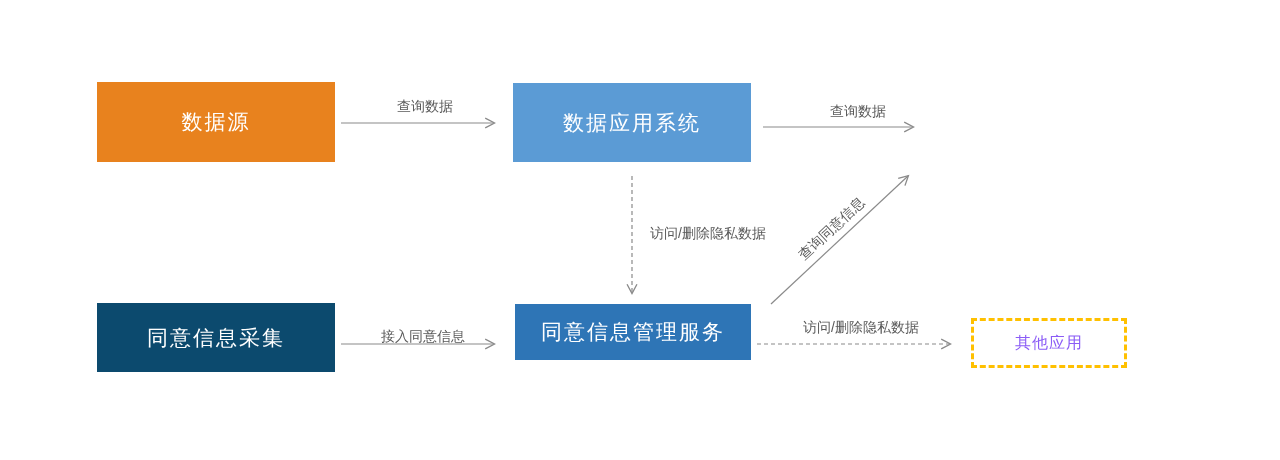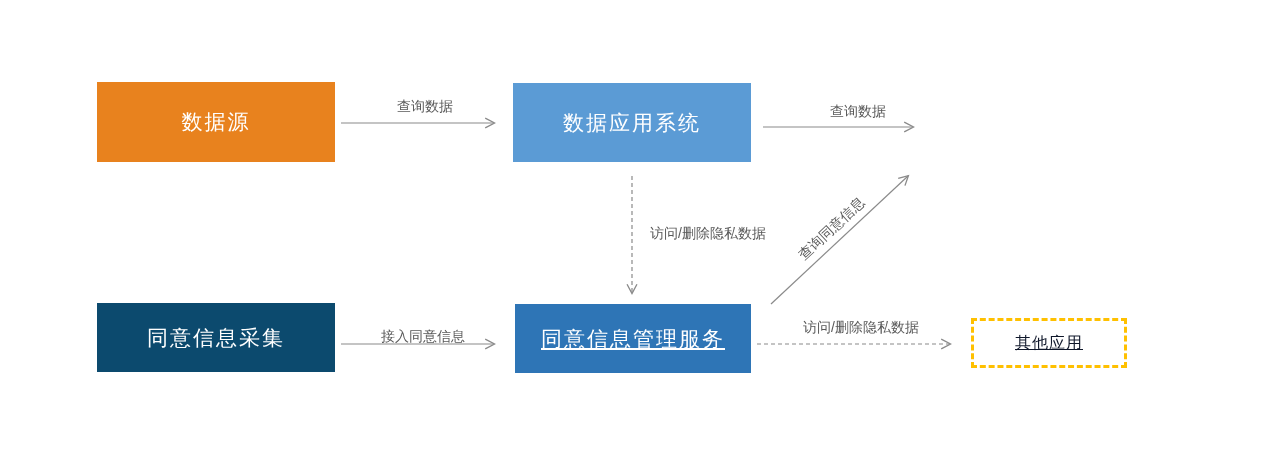--- a/index.html
+++ b/index.html
@@ -8,23 +8,23 @@
     font-family:"Liberation Sans", sans-serif;overflow:hidden;padding-left:20px;
   }
   .node{
     position:absolute;display:flex;align-items:center;justify-content:center;
     color:#ffffff;font-size:21px;letter-spacing:2px;box-sizing:border-box;
   }
   #n-data-source   {left:97px; top:82px;  width:238px;height:80px; background:#E8821E;}
   #n-dataset-mgmt  {left:513px;top:83px;  width:238px;height:79px; background:#5B9BD5;}
   #n-data-app      {left:930px;top:80px;  width:238px;height:159px;background:#4472C4;}
   #n-consent-coll  {left:97px; top:303px; width:238px;height:69px; background:#0c4a6e;}
-  #n-consent-mgmt  {left:515px;top:304px; width:236px;height:69px; background:#2E75B6;text-decoration:underline;}
+  #n-consent-mgmt  {left:515px;top:304px; width:236px;height:56px; background:#2E75B6;}
   #n-other-apps    {left:971px;top:318px; width:156px;height:50px; background:#ffffff;
-                    border:3px dashed #FFC000;color:#0f172a;font-size:16px;letter-spacing:1px;text-decoration:underline;}
+                    border:3px dashed #FFC000;color:#8b5cf6;font-size:16px;letter-spacing:1px;}
   .edge-label{
     position:absolute;font-size:14px;color:#595959;white-space:nowrap;
   }
   .centered{transform:translateX(-50%);}
   #l-access-data   {left:425px;top:98px;}
   #l-query-data    {left:858px;top:103px;}
   #l-access-consent{left:423px;top:328px;text-align:center;}
   #l-access-del-2  {left:861px;top:319px;}
   #l-access-del-1  {left:650px;top:225px;}
   #l-query-consent {

